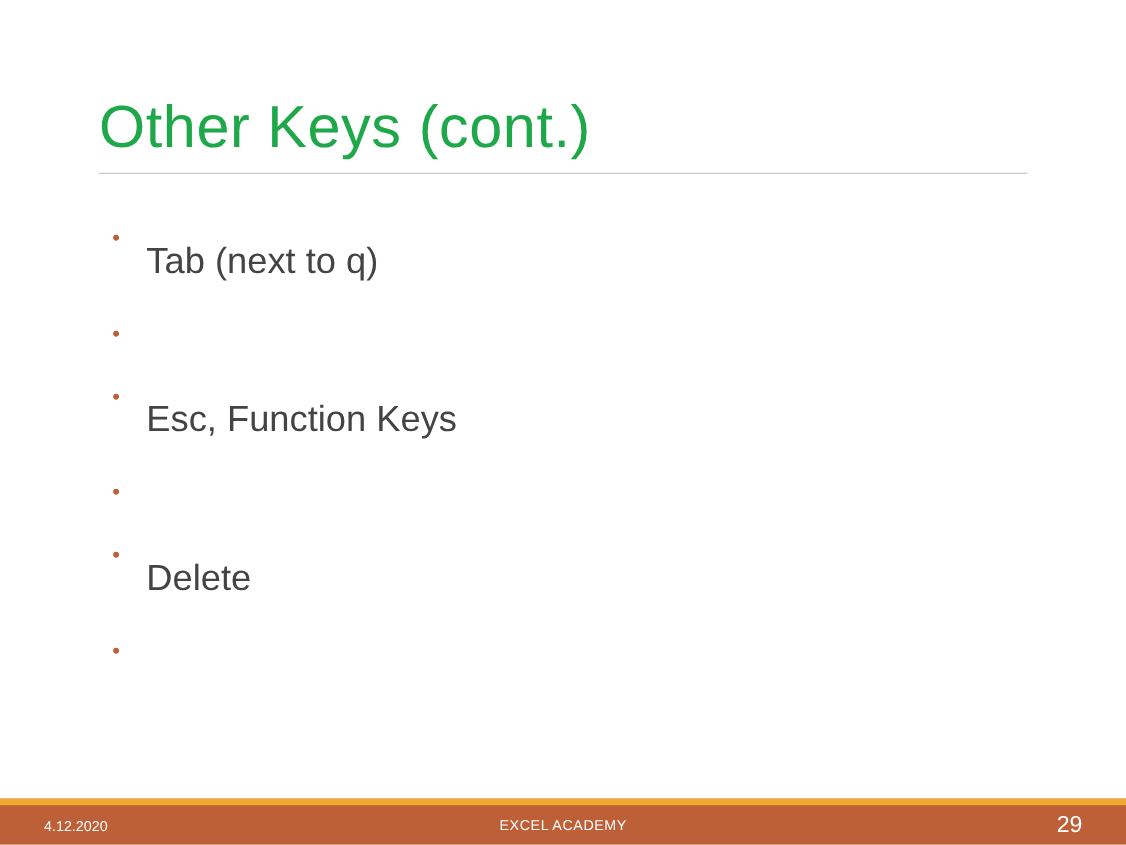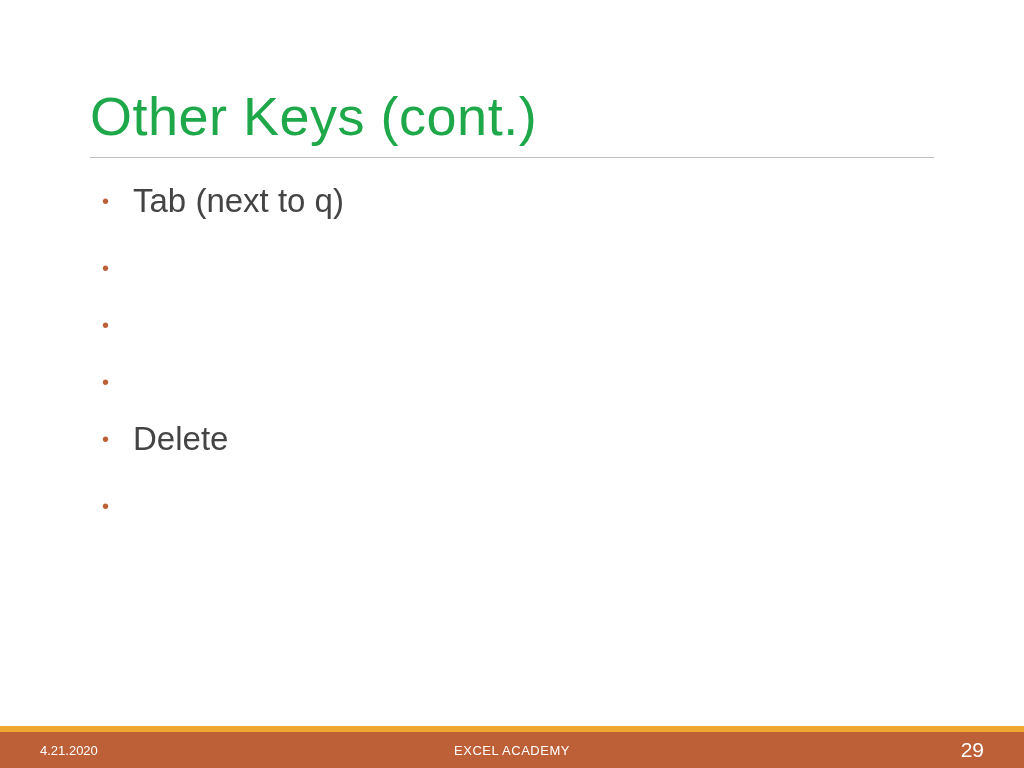--- a/index.html
+++ b/index.html
@@ -17,21 +17,21 @@
     }
     .slide-content {
       padding: 85px 90px 0 90px;
     }
     .slide-title {
       font-size: 54px;
       font-weight: normal;
       color: #1fa84a;
       padding-bottom: 10px;
       border-bottom: 1px solid #c0c0c0;
-      margin-bottom: 22px;
+      margin-bottom: 38px;
       letter-spacing: 0.5px;
     }
     .bullet-list {
       list-style: none;
       padding-left: 12px;
     }
     .bullet-item {
       display: flex;
       align-items: flex-start;
       margin-bottom: 24px;
@@ -40,20 +40,21 @@
       color: #bd5f37;
       font-size: 20px;
       margin-right: 24px;
       margin-top: 10px;
       flex-shrink: 0;
     }
     .bullet-text {
       font-size: 33px;
       color: #444444;
       line-height: 1.3;
+      margin-top: 20px;
     }
     .footer-bar {
       position: absolute;
       bottom: 0;
       left: 0;
       width: 100%;
       height: 42px;
       background: #bd5f37;
       border-top: 6px solid #f0a830;
       display: flex;
@@ -88,31 +89,32 @@
   <ul class="bullet-list">
     <li class="bullet-item">
       <span class="bullet-marker">•</span>
       <span class="bullet-text">Tab (next to q)</span>
     </li>
     <li class="bullet-item">
       <span class="bullet-marker">•</span>
     </li>
     <li class="bullet-item">
       <span class="bullet-marker">•</span>
+      <span class="bullet-text">Esc, Function Keys</span>
     </li>
     <li class="bullet-item">
       <span class="bullet-marker">•</span>
     </li>
     <li class="bullet-item">
       <span class="bullet-marker">•</span>
       <span class="bullet-text">Delete</span>
     </li>
     <li class="bullet-item">
       <span class="bullet-marker">•</span>
     </li>
   </ul>
 </div>
 
 <div class="footer-bar">
-  <span class="footer-date">4.21.2020</span>
+  <span class="footer-date">4.12.2020</span>
   <span class="footer-center">EXCEL ACADEMY</span>
   <span class="footer-page">29</span>
 </div>
 
 </body></html>

